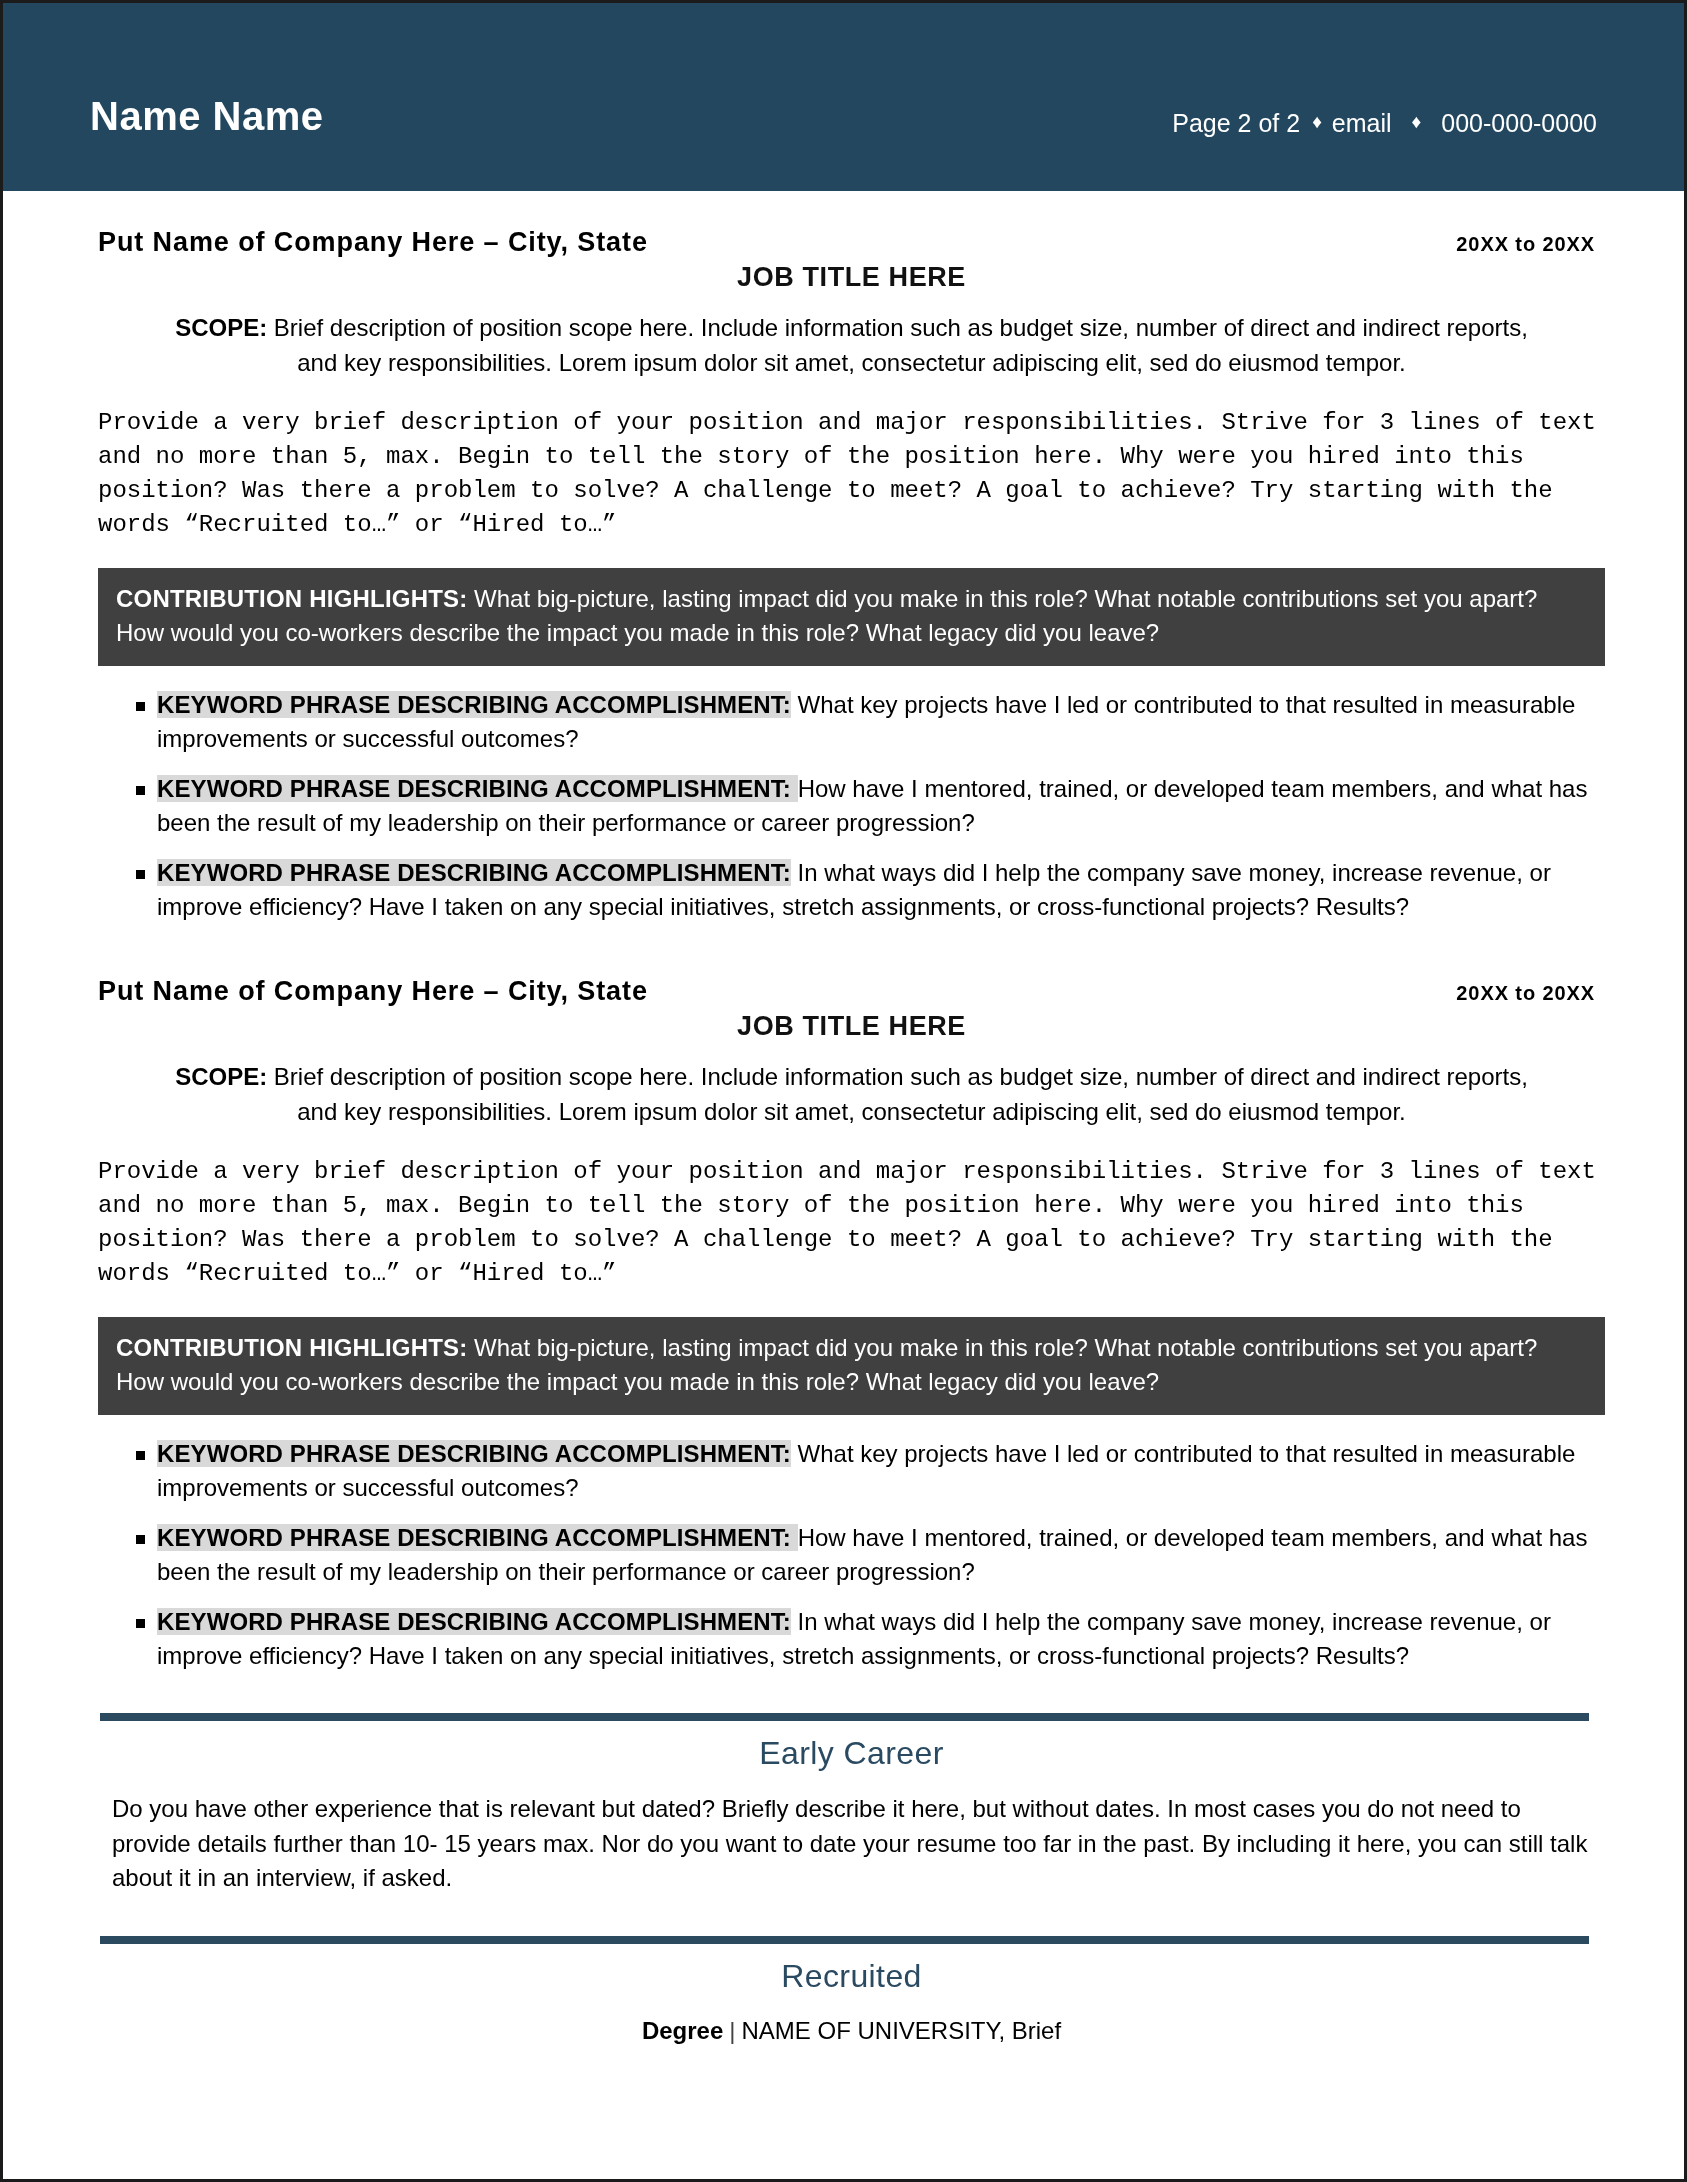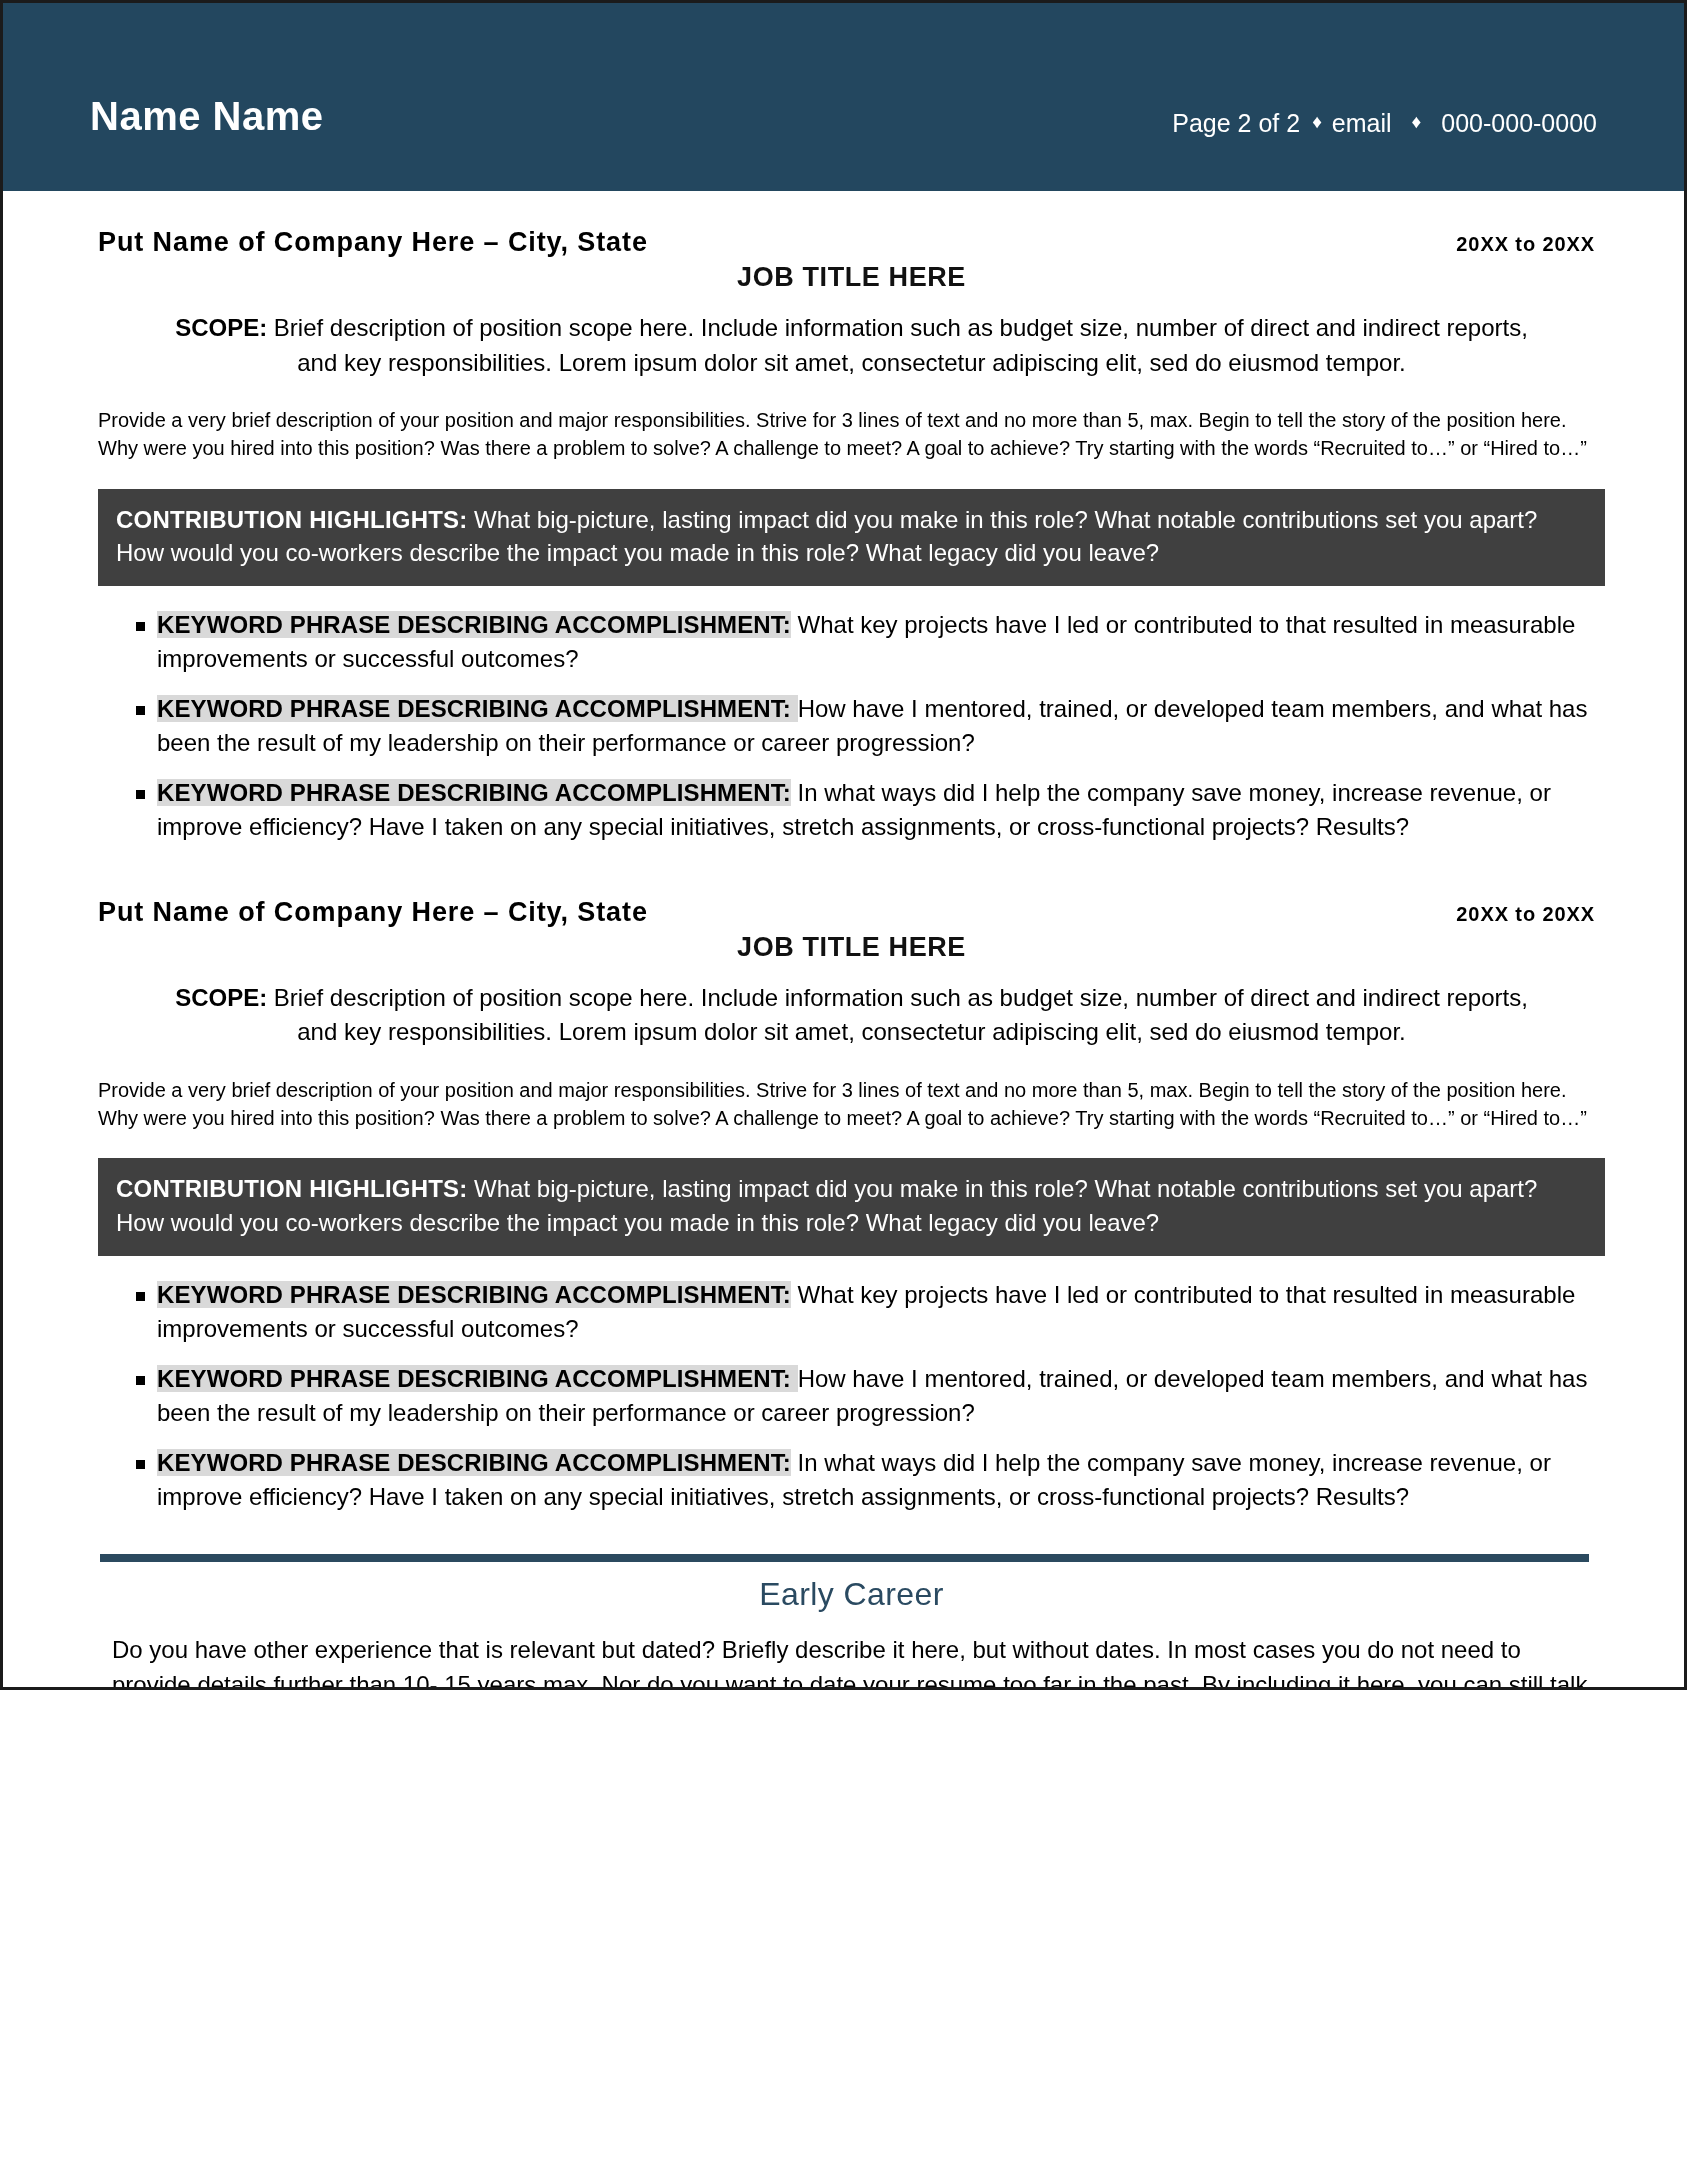--- a/index.html
+++ b/index.html
@@ -7,21 +7,21 @@
   html, body {
     width: 1687px;
     height: 2182px;
     background: #ffffff;
     font-family: "Liberation Sans", sans-serif;
   }
 
   .page {
     position: relative;
     width: 1687px;
-    height: 1690px;
+    height: 2182px;
     background: #ffffff;
     border: 3px solid #1b1b1b;
     overflow: hidden;
   }
 
   
   .header-band {
     position: relative;
     width: 100%;
     height: 188px;
@@ -102,24 +102,25 @@
     margin: 18px 55px 0 55px;
     font-size: 24px;
     line-height: 1.44;
     color: #000000;
     text-align: center;
   }
   .scope b { font-weight: bold; }
 
   .summary {
     margin-top: 26px;
-    font-size: 20px;
+    font-size: 24px;
     line-height: 1.42;
     color: #000000;
     text-align: left;
+    font-family: Liberation Mono, monospace;
   }
 
   .contrib-banner {
     margin-top: 26px;
     background: #404040;
     color: #ffffff;
     padding: 14px 18px 16px 18px;
     font-size: 24px;
     line-height: 1.40;
   }

